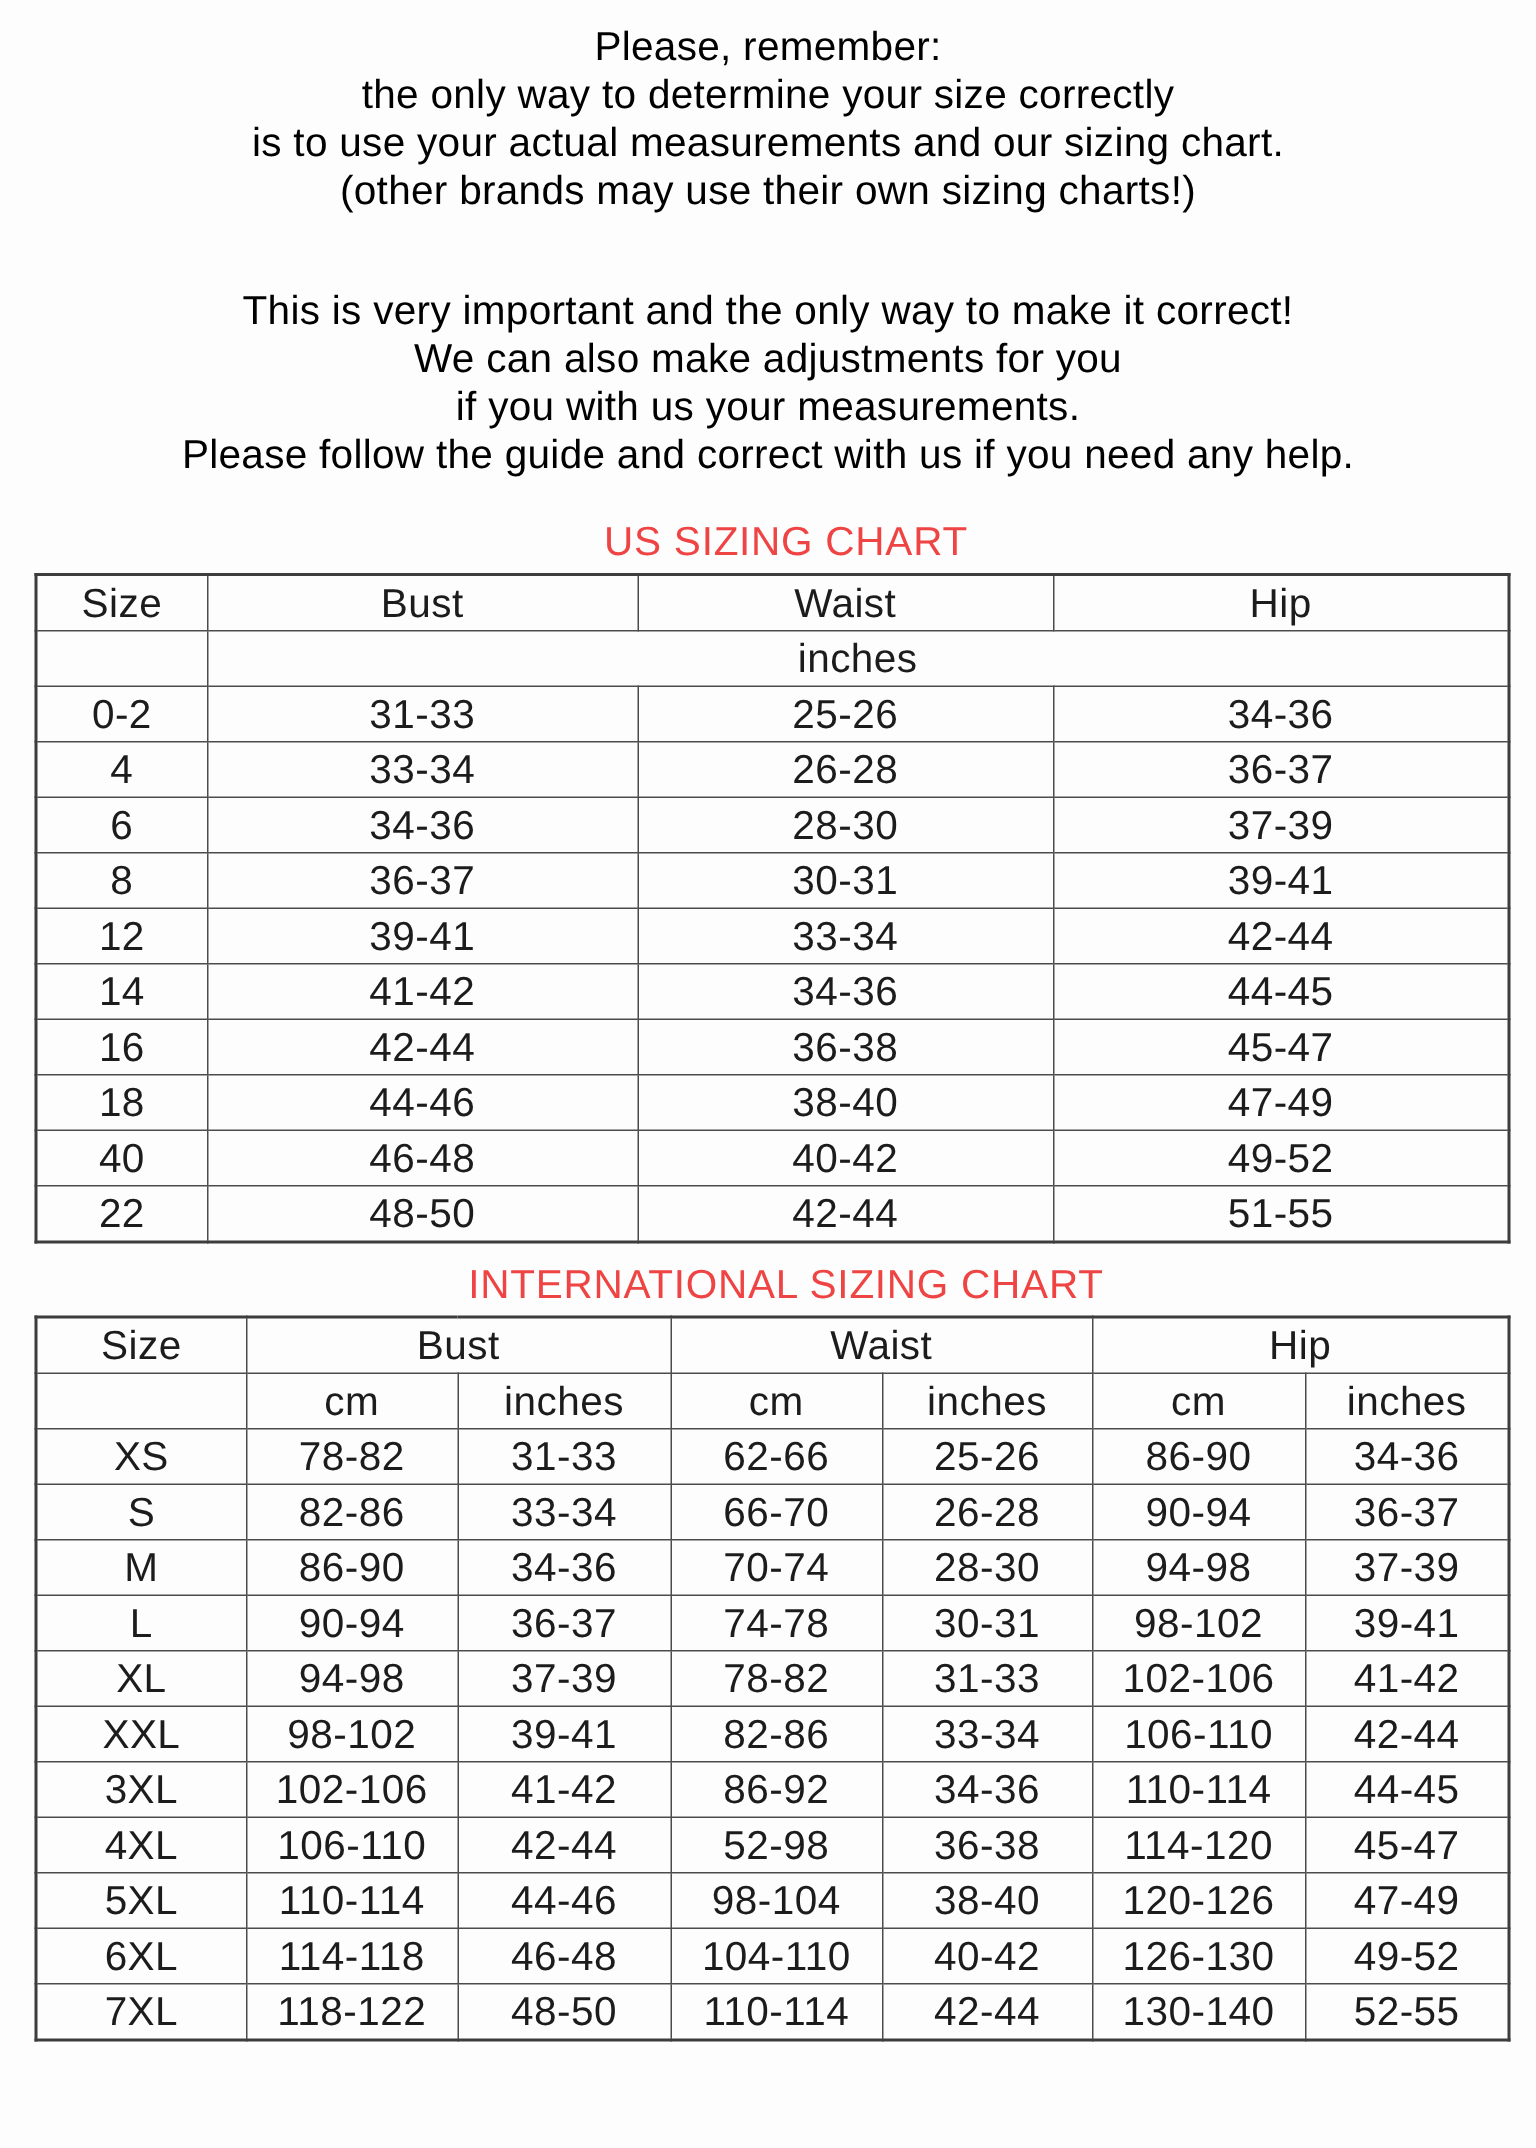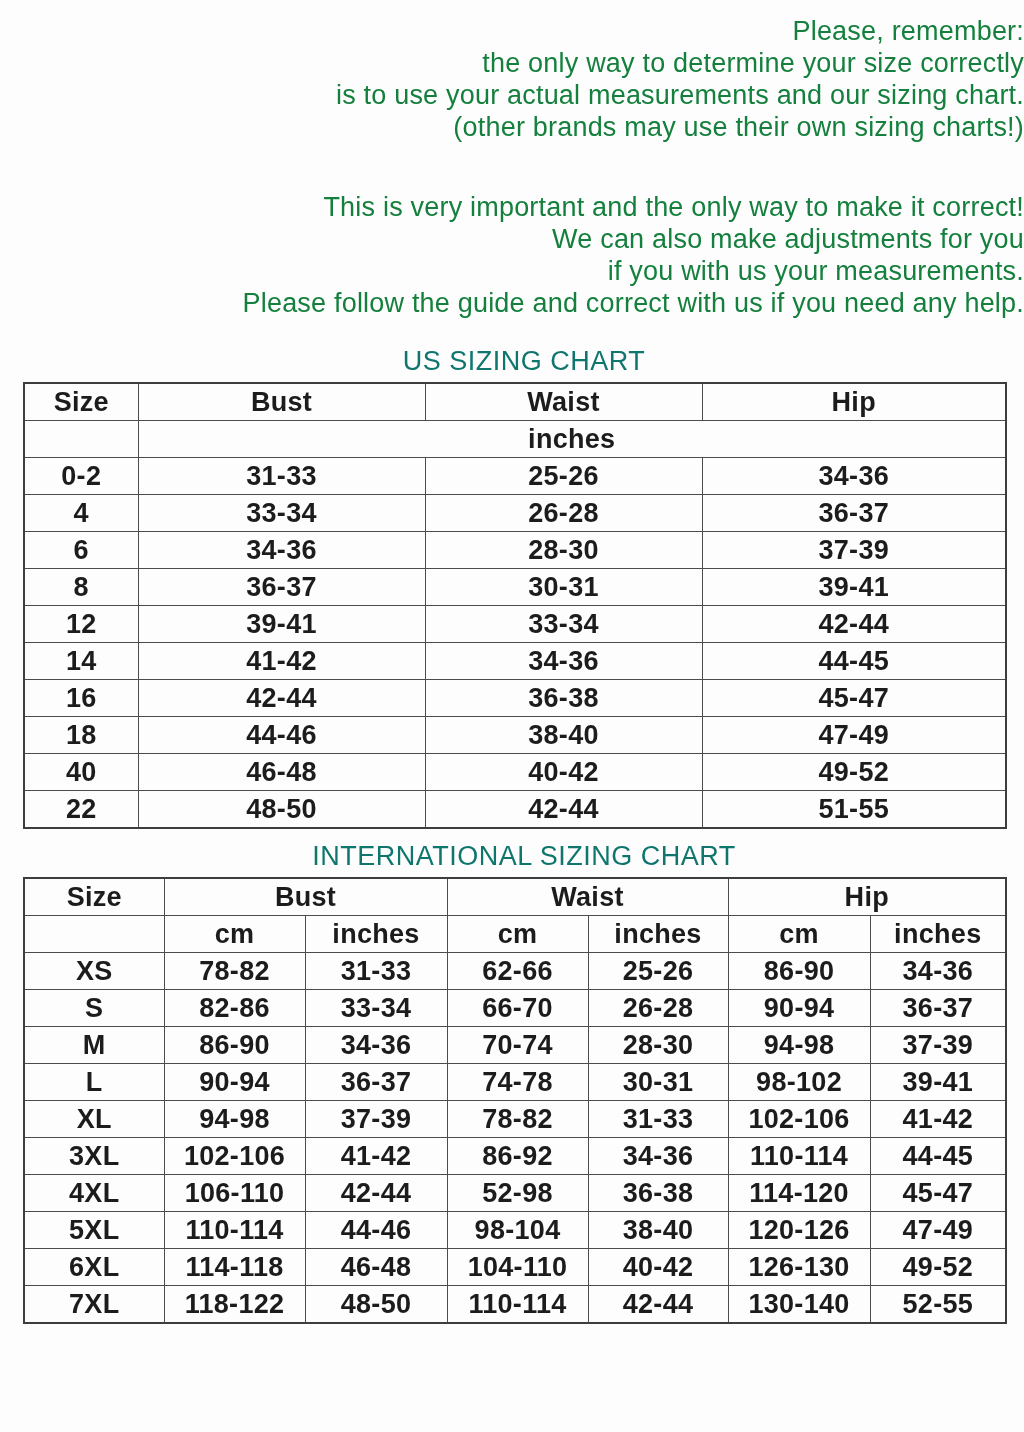--- a/index.html
+++ b/index.html
@@ -10,32 +10,32 @@
   }
   .page {
     position: relative;
     width: 1024px;
     height: 1432px;
     background: #fdfdfd;
     overflow: hidden;
   }
   .intro {
     padding-top: 15px;
-    text-align: right;
-    color: #15803d;
+    text-align: center;
+    color: #000000;
     font-size: 27px;
     line-height: 32px;
     font-weight: normal;
     letter-spacing: 0.2px;
   }
   .intro .block { margin: 0; }
   .intro .block + .block { margin-top: 48px; }
   .chart-title {
     text-align: center;
-    color: #0f766e;
+    color: #ef4444;
     font-size: 27px;
     line-height: 32px;
     letter-spacing: 0.5px;
     margin-left: 24px;
   }
   .title-us   { margin-top: 26px; }
   .title-intl { margin-top: 11px; }
   table.sizing {
     border-collapse: collapse;
     table-layout: fixed;
@@ -50,21 +50,20 @@
     vertical-align: middle;
     font-size: 27px;
     color: #1c1c1c;
     padding: 0;
     letter-spacing: 0.3px;
     overflow: hidden;
     white-space: nowrap;
   }
   table.sizing {
     border: 2px solid #3d3d3d;
-    font-weight: bold;
   }
 </style>
 </head>
 <body>
 
 <div class="page">
 
   <div class="intro">
     <div class="block">
       <div>Please, remember:</div>
@@ -234,20 +233,29 @@
         <tr>
           <td>XL</td>
           <td>94-98</td>
           <td>37-39</td>
           <td>78-82</td>
           <td>31-33</td>
           <td>102-106</td>
           <td>41-42</td>
         </tr>
         <tr>
+          <td>XXL</td>
+          <td>98-102</td>
+          <td>39-41</td>
+          <td>82-86</td>
+          <td>33-34</td>
+          <td>106-110</td>
+          <td>42-44</td>
+        </tr>
+        <tr>
           <td>3XL</td>
           <td>102-106</td>
           <td>41-42</td>
           <td>86-92</td>
           <td>34-36</td>
           <td>110-114</td>
           <td>44-45</td>
         </tr>
         <tr>
           <td>4XL</td>

